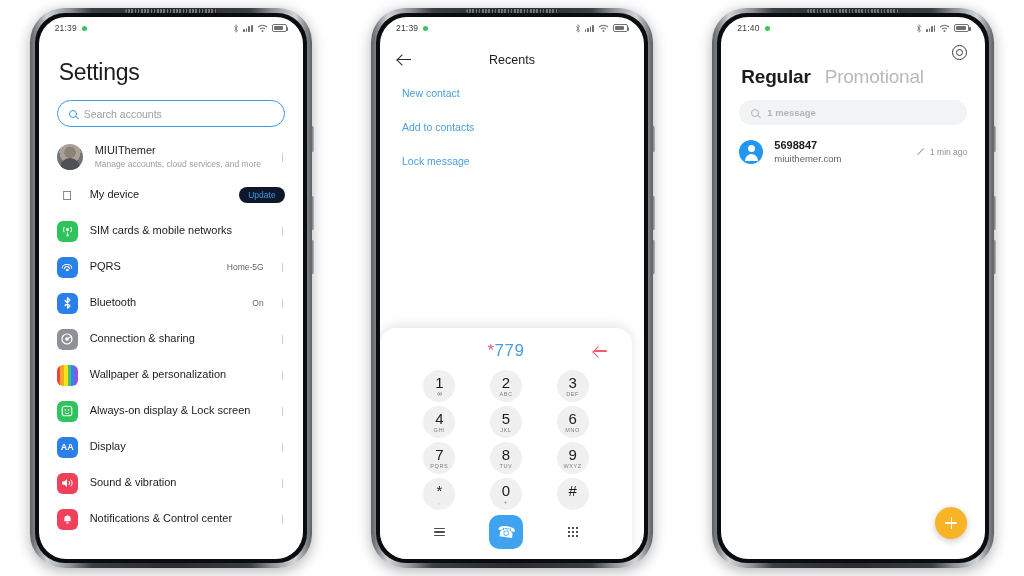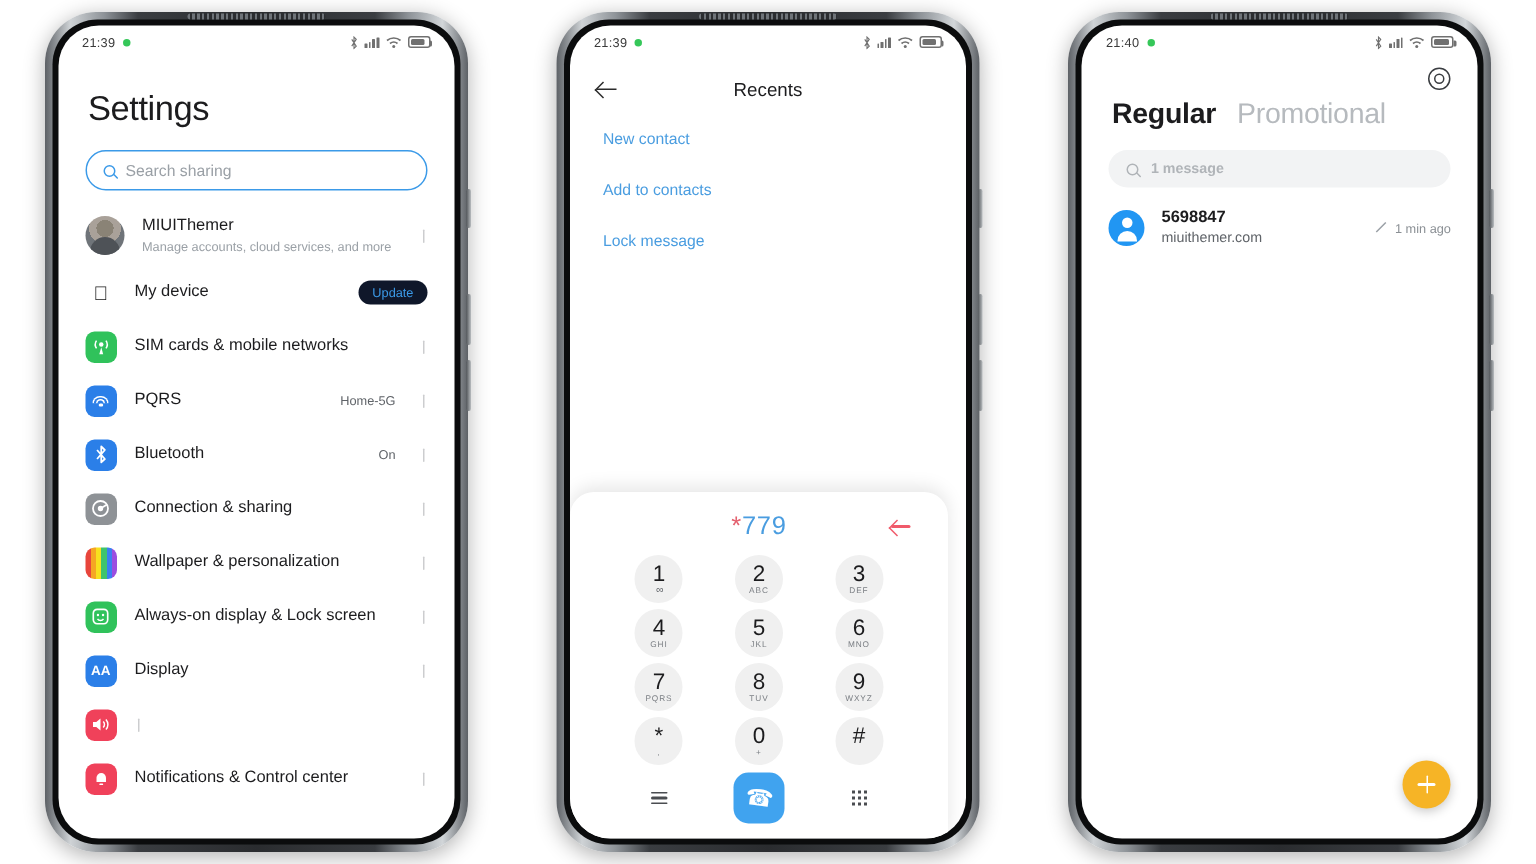--- a/index.html
+++ b/index.html
@@ -287,21 +287,21 @@
             <span class="ic-batt">
                 <span></span>
               </span>
           </div>
         </div>
 
         <div class="p1-title">Settings</div>
 
         <div class="searchbar">
           <span class="mag"></span>
-          <span class="ph">Search sharing</span>
+          <span class="ph">Search accounts</span>
         </div>
 
         <div class="list">
 
           <div class="row">
             <div class="avatar"></div>
             <div class="txt">
               <div class="lbl">MIUIThemer</div>
               <div class="sub">Manage accounts, cloud services, and more</div>
             </div>
@@ -408,20 +408,23 @@
             <span class="chev"></span>
           </div>
 
           <div class="row">
             <div class="ic" style="background:#f0415a">
               <svg width="14" height="12" viewBox="0 0 14 12">
                 <path d="M2 4.4 H4.2 L7 2 V10 L4.2 7.6 H2 Z" fill="#fff"></path>
                 <path d="M8.8 4 A2.8 2.8 0 0 1 8.8 8" fill="none" stroke="#fff" stroke-width="1"></path>
                 <path d="M10.6 2.6 A5 5 0 0 1 10.6 9.4" fill="none" stroke="#fff" stroke-width="1"></path>
               </svg>
+            </div>
+            <div class="txt">
+              <div class="lbl">Sound &amp; vibration</div>
             </div>
             <span class="chev"></span>
           </div>
 
           <div class="row">
             <div class="ic" style="background:#f0415a">
               <svg width="13" height="13" viewBox="0 0 14 14">
                 <path d="M7 2.6 A3.4 3.4 0 0 1 10.4 6 V9 H3.6 V6 A3.4 3.4 0 0 1 7 2.6 Z" fill="#fff"></path>
                 <rect x="5.6" y="10" width="2.8" height="1.2" rx=".6" fill="#fff"></rect>
               </svg>

